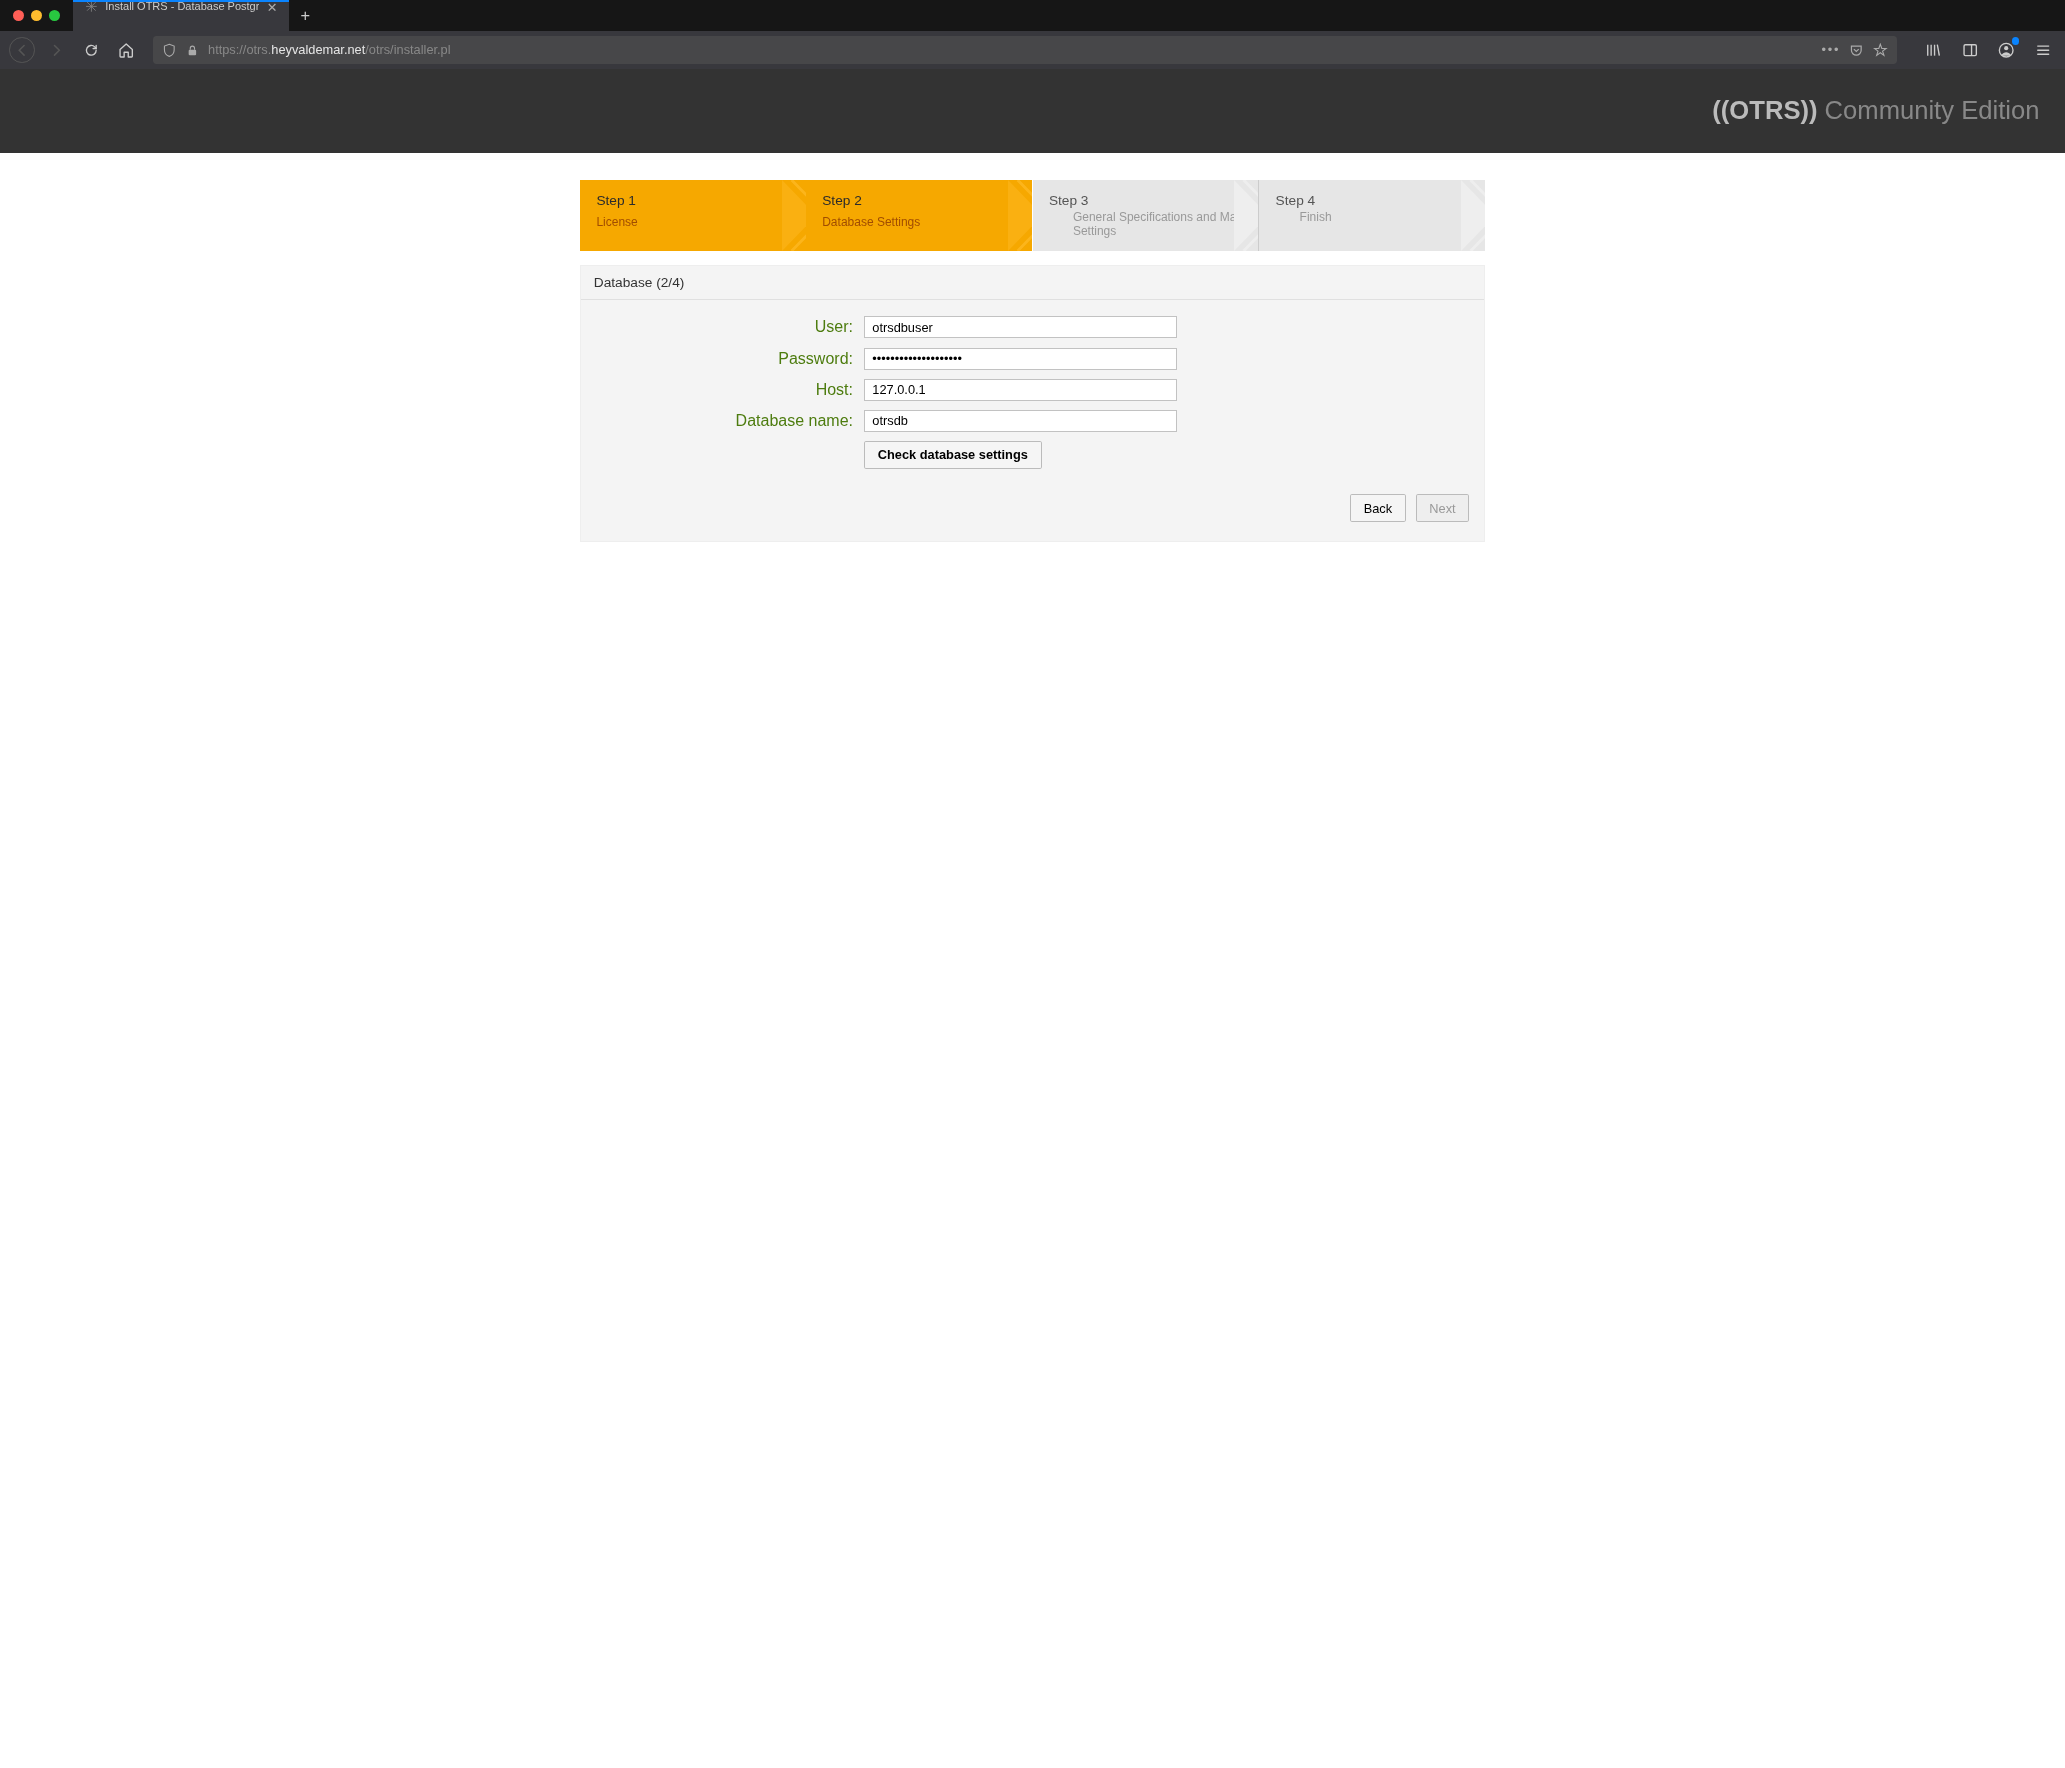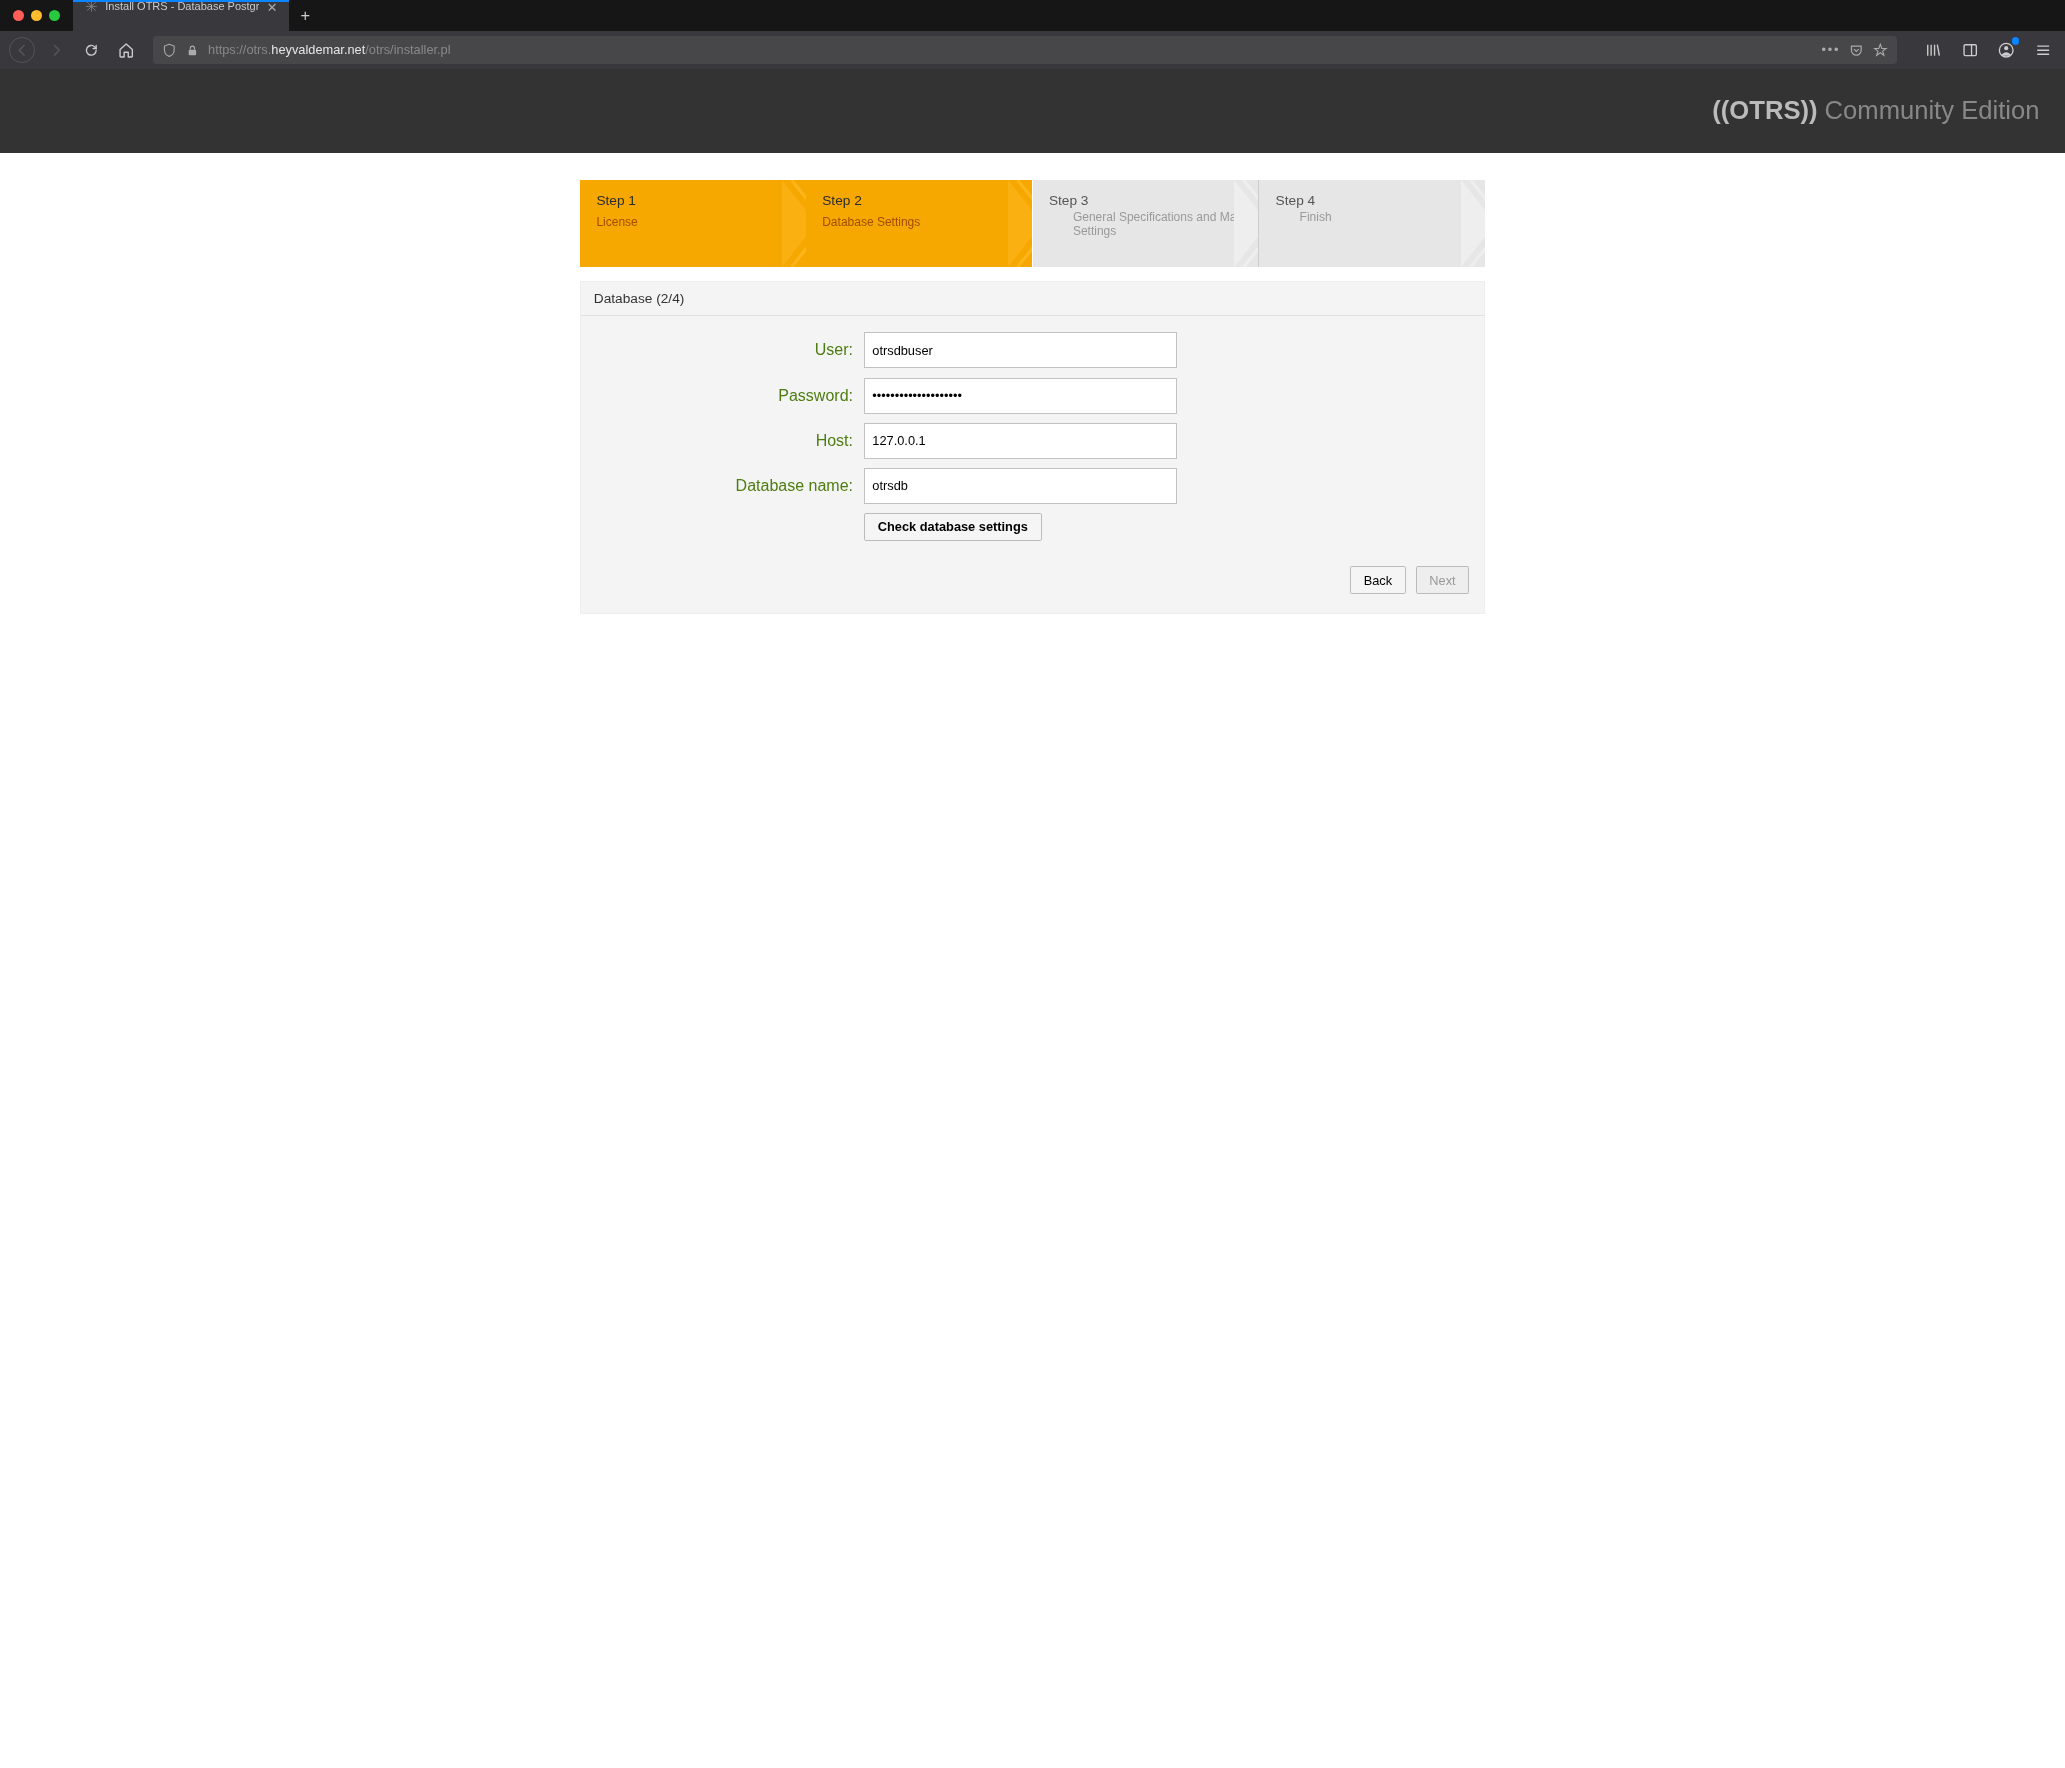--- a/index.html
+++ b/index.html
@@ -32,42 +32,42 @@
   .toolbar-icon { width: 25.6px; height: 25.6px; display: flex; align-items: center; justify-content: center; color: #ccc; cursor: pointer; position: relative; }
   
   
   .page-header { background: #333333; color: #fff; padding: 27.4px 25.6px; text-align: right; }
   .brand { font-size: 25.6px; font-weight: 300; color: #888; }
   .brand .otrs-word { font-weight: 800; color: #bbb; }
   
   .page-body { background: #fff; padding: 0; min-height: 365px; }
   .container { max-width: 905px; margin: 0 auto; padding: 27.4px 0 0 0; }
   
-  .wizard { display: flex; height: 87px; }
+  .wizard { display: flex; height: 71px; }
   .wiz-step { flex: 1; padding: 12.8px 16.4px; position: relative; overflow: hidden; }
   .wiz-step.active { background: #f6a800; color: #8f4800; }
   .wiz-step.inactive { background: #e6e6e6; color: #666; }
   .wiz-title { font-size: 13.7px; margin-bottom: 1.8px; }
   .wiz-step.active .wiz-title { color: #2b2b2b; }
   .wiz-step.inactive .wiz-title { color: #555; }
   .wiz-sub { font-size: 12px; }
   .wiz-step.active .wiz-sub { color: #a14d00; margin-top: 7px; }
   .wiz-step.inactive .wiz-sub { color: #999; margin-left: 24px; }
   .chev { position: absolute; right: -24px; top: 0; bottom: 0; width: 48px; z-index: 1; }
   .chev svg { height: 100%; width: 100%; }
   .wiz-sep { width: 0.9px; background: #fff; }
   .wiz-sep.inac { background: #ccc; }
   
   .panel { background: #f4f4f4; margin-top: 13.7px; border: 0.9px solid #eee; padding-bottom: 18.3px; }
   .panel-header { padding: 9.1px 12.8px; font-size: 13.7px; color: #333; }
   .panel-body { border-top: 0.9px solid #e0e0e0; padding: 16.4px 0; }
   
   .form-row { display: flex; align-items: center; margin-bottom: 9.1px; }
   .form-label { width: 283px; text-align: right; padding-right: 11px; color: #4d7c0f; font-size: 16px; }
-  .form-input { width: 313px; height: 36px; border: 0.9px solid #c2c2c2; background: #fff; padding: 0 7.3px; font-size: 12.8px; }
+  .form-input { width: 313px; height: 22px; border: 0.9px solid #c2c2c2; background: #fff; padding: 0 7.3px; font-size: 12.8px; }
   .form-btn-row { margin-left: 283px; margin-top: 3.7px; }
   .btn { background: #f5f5f5; border: 0.9px solid #bbb; padding: 5.5px 12.8px; font-size: 12.8px; cursor: pointer; border-radius: 1.8px; }
   .btn.bold { font-weight: bold; }
   .btn.disabled { color: #999; background: #eee; cursor: default; }
   .panel-footer { text-align: right; padding: 9.1px 14.6px 0 14.6px; }
   .panel-footer .btn { margin-left: 5.5px; }
   
   .page-footer { text-align: center; padding: 16.4px 0 37px 0; color: #888; font-size: 12px; border-top: 0.9px solid #eee; margin-top: 20px; }
   .footer-logo { margin-bottom: 5.5px; display: flex; justify-content: center; }
 </style>

